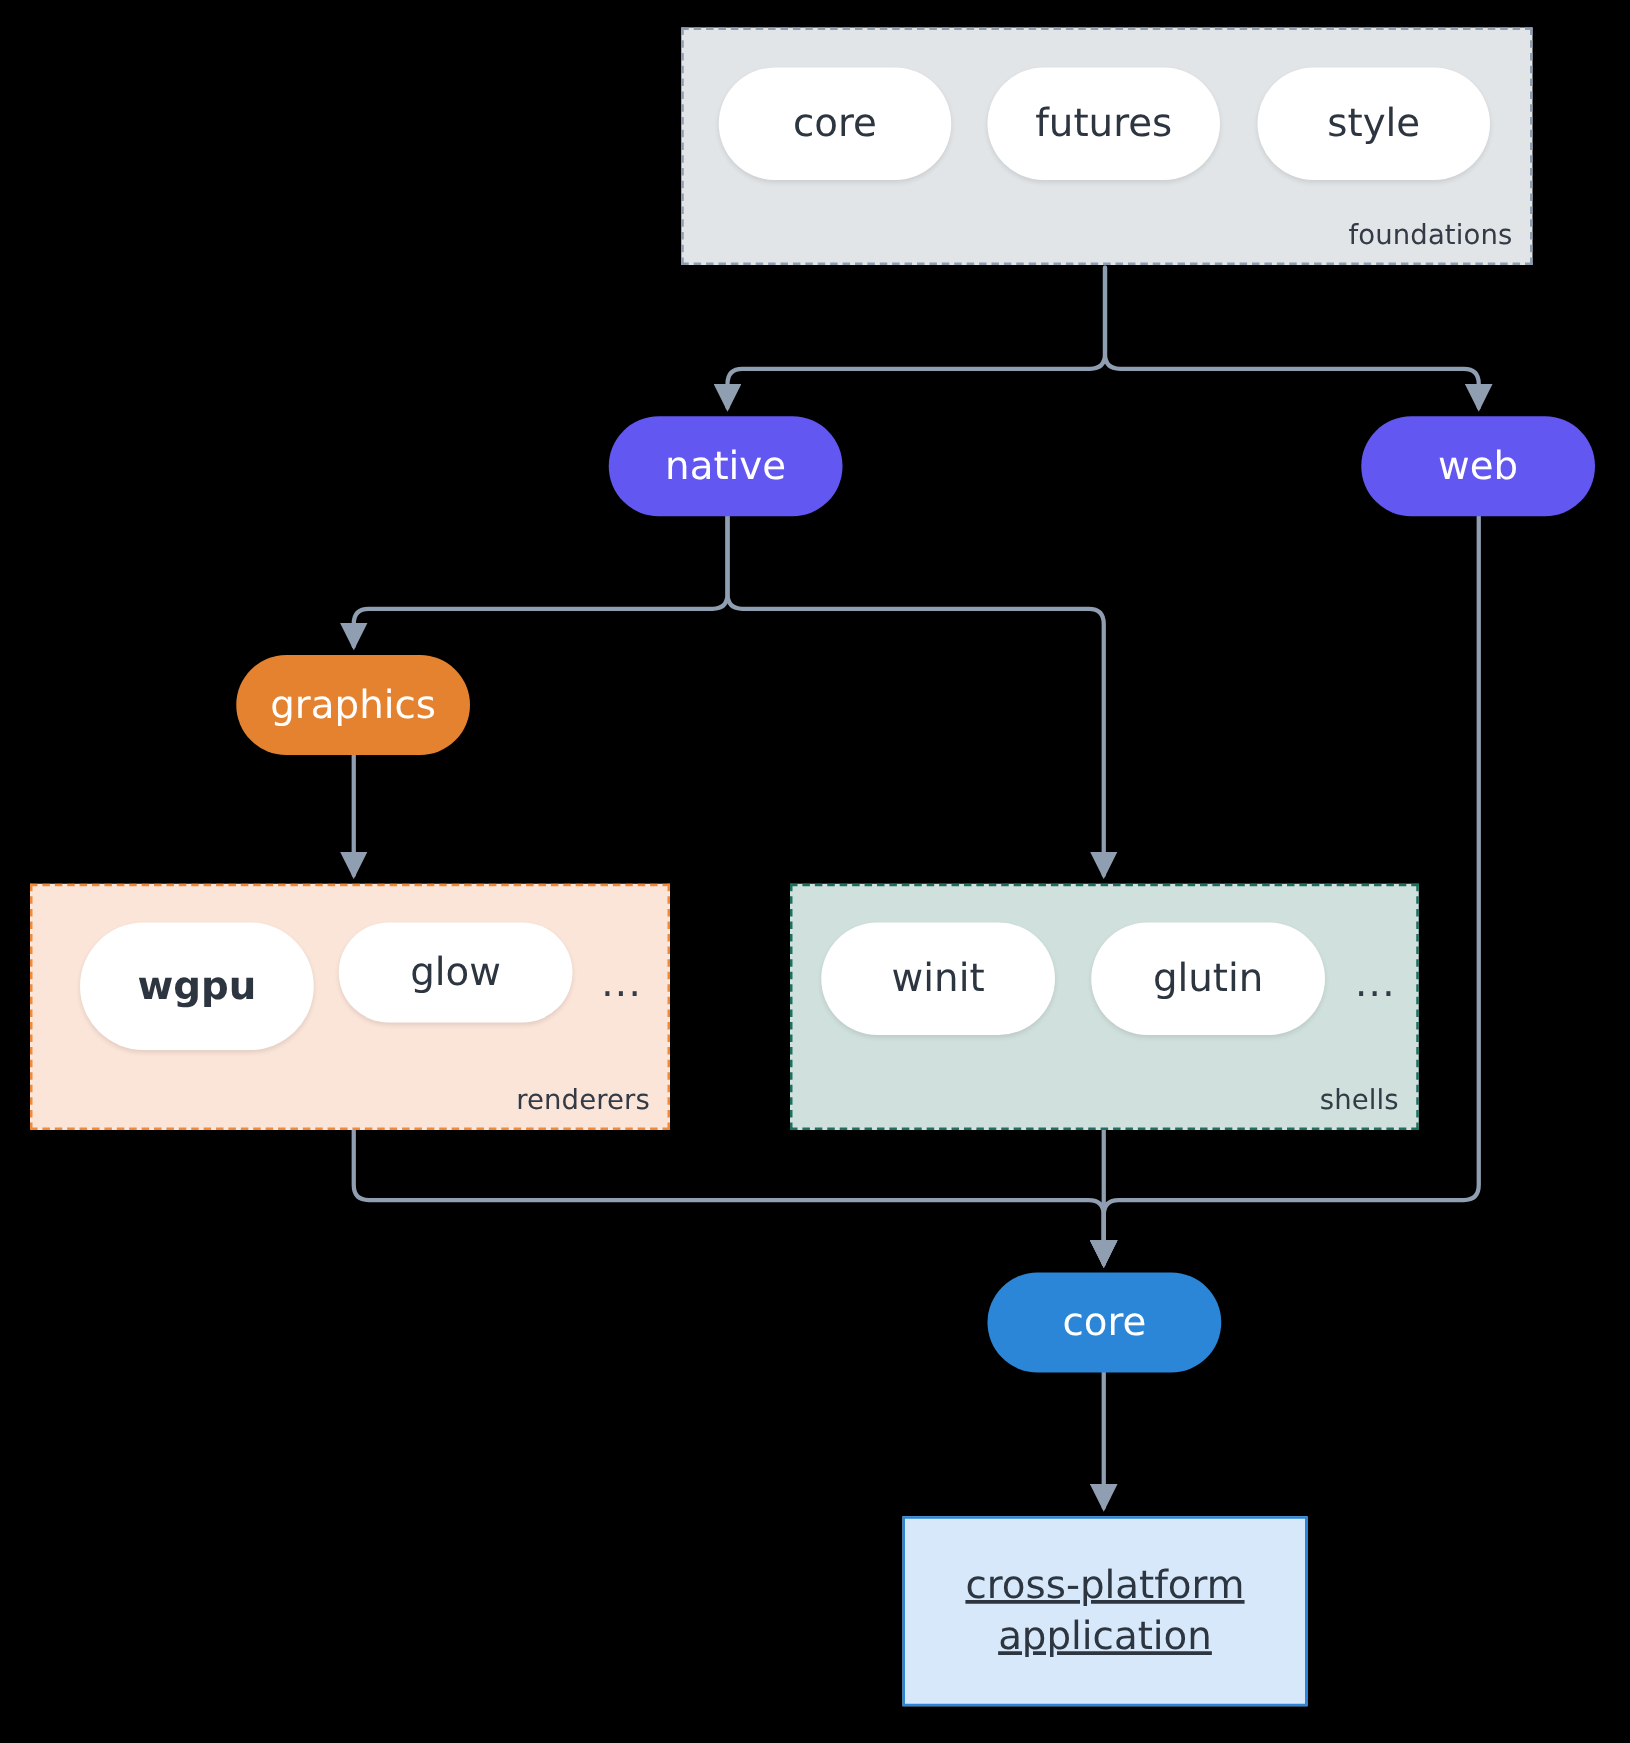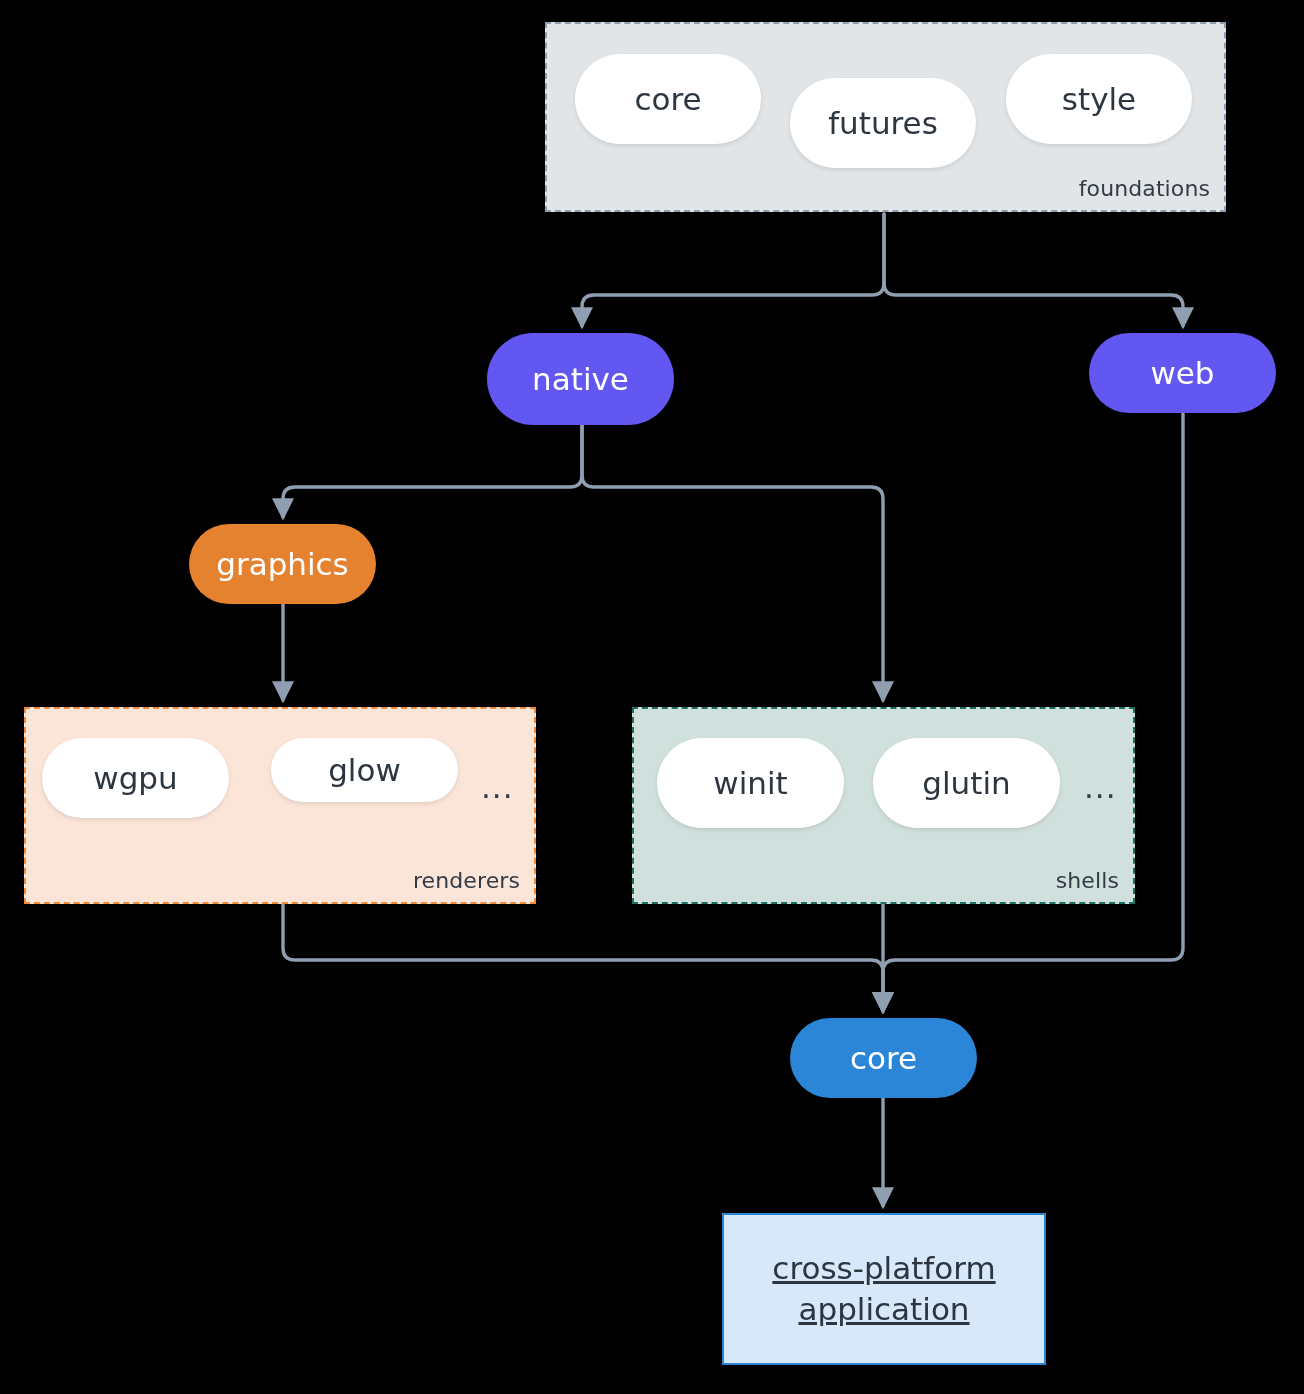--- a/index.html
+++ b/index.html
@@ -99,21 +99,21 @@
     align-items: center;
     justify-content: center;
     font-size: 31px;
     color: #ffffff;
     white-space: nowrap;
   }
   .node-native {
     left: 487px;
     top: 333px;
     width: 187px;
-    height: 92px;
+    height: 80px;
     background: #6257f0;
   }
   .node-web {
     left: 1089px;
     top: 333px;
     width: 187px;
     height: 80px;
     background: #6257f0;
   }
   .node-graphics {
@@ -183,34 +183,34 @@
       <path d="M 1183 413 L 1183 948 Q 1183 960 1171 960 L 895 960 Q 883 960 883 972 L 883 1011" marker-end="url(#arrow)"></path>
 
       <path d="M 883 1098 L 883 1206" marker-end="url(#arrow)"></path>
     </g>
   </svg>
 
   <div class="cluster cluster-foundations">
     <div class="leaf" style="left:28px; top:30px; width:186px; height:90px;">
       <span>core</span>
     </div>
-    <div class="leaf" style="left:243px; top:30px; width:186px; height:90px;margin-top:24px;">
+    <div class="leaf" style="left:243px; top:30px; width:186px; height:90px;">
       <span>futures</span>
     </div>
     <div class="leaf" style="left:459px; top:30px; width:186px; height:90px;">
       <span>style</span>
     </div>
     <div class="cluster-label">foundations</div>
   </div>
 
   <div class="cluster cluster-renderers">
-    <div class="leaf" style="left:16px; top:29px; width:187px; height:80px;">
+    <div class="leaf" style="left:38px; top:29px; width:187px; height:102px;font-weight:bold;">
       <span>wgpu</span>
     </div>
-    <div class="leaf" style="left:245px; top:29px; width:187px; height:64px;">
+    <div class="leaf" style="left:245px; top:29px; width:187px; height:80px;">
       <span>glow</span>
     </div>
     <div class="ellipsis" style="left:455px; top:63px;">...</div>
     <div class="cluster-label">renderers</div>
   </div>
 
   <div class="cluster cluster-shells">
     <div class="leaf" style="left:23px; top:29px; width:187px; height:90px;">
       <span>winit</span>
     </div>

